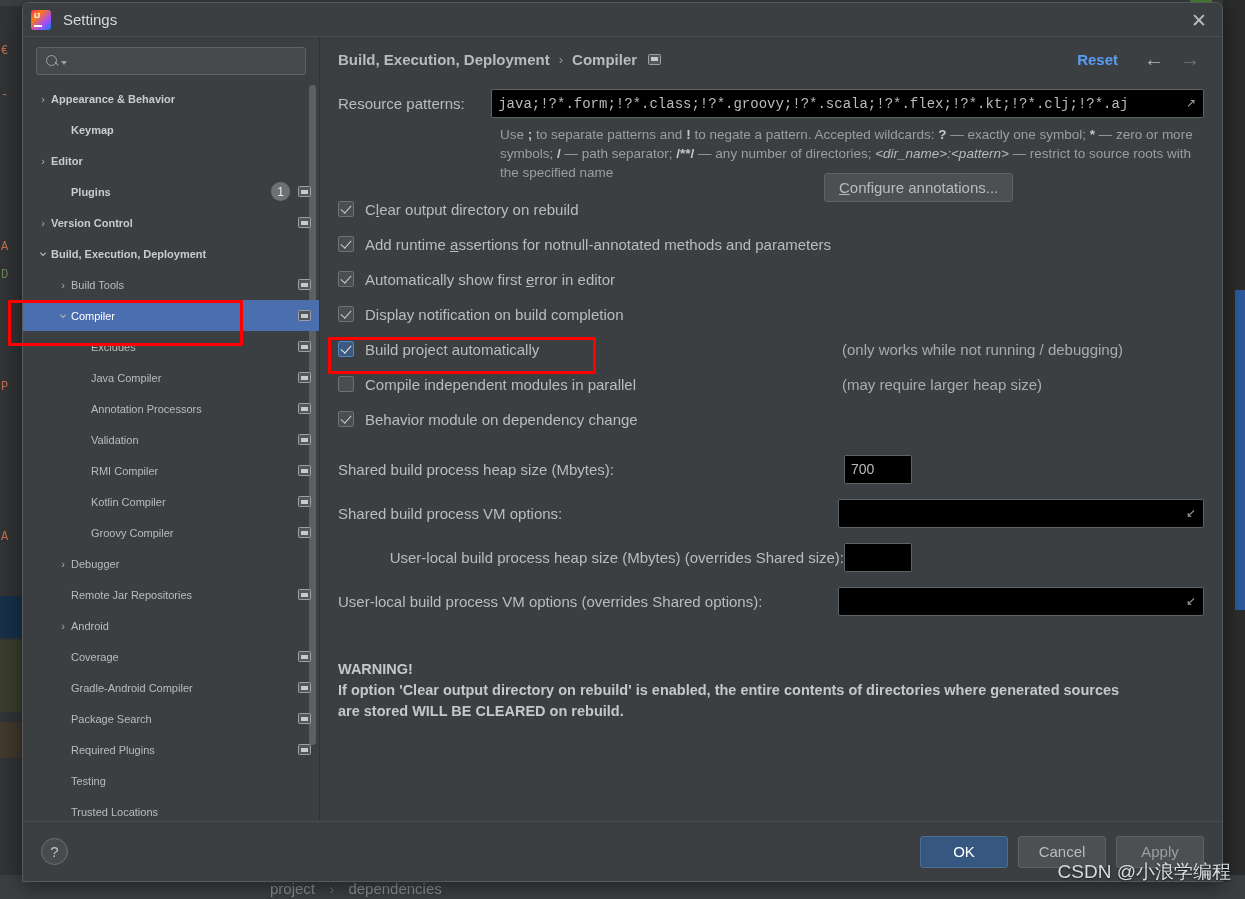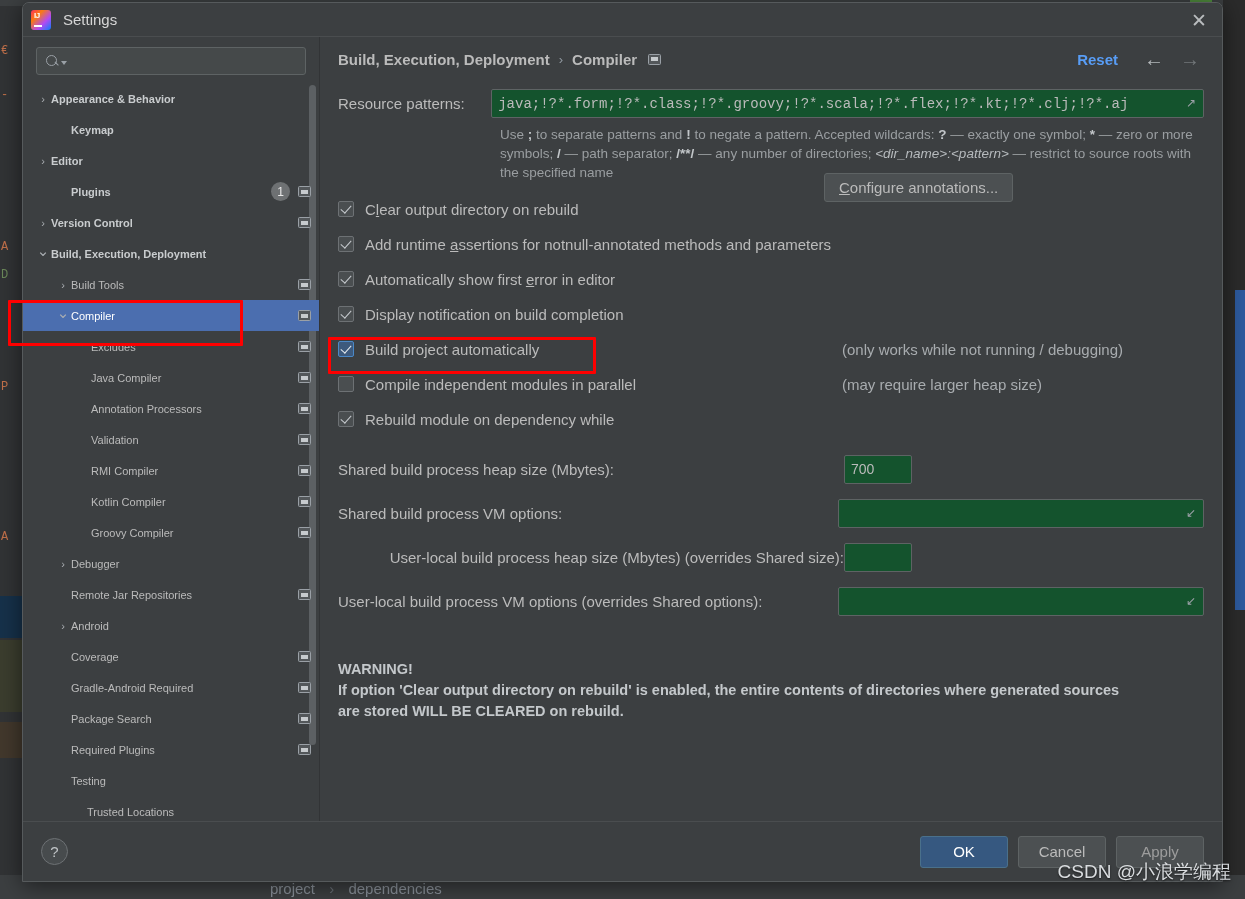--- a/index.html
+++ b/index.html
@@ -186,21 +186,21 @@
   .nav-arrow.dim { color: #72777a; margin-right: 4px; }
 
   .pane {
     flex: 1 1 auto; padding: 0 18px 0 18px;
     position: relative; overflow: hidden;
   }
 
   .row-res { display: flex; align-items: center; margin-top: 8px; }
   .lbl { font-size: 15px; color: #bbbbbb; white-space: nowrap; }
   .textfield {
-    background: #14532d; border: 1px solid #5e6364; border-radius: 2px;
+    background: #000000; border: 1px solid #5e6364; border-radius: 2px;
     height: 29px; display: flex; align-items: center;
     padding: 0 6px; position: relative;
   }
   .textfield .val {
     font-family: "Liberation Mono", monospace;
     font-size: 14px; color: #bbbbbb; white-space: nowrap; overflow: hidden;
   }
   .expand-ico {
     position: absolute; right: 5px; top: 6px;
     width: 14px; height: 14px; color: #9aa0a6; font-size: 12px;
@@ -434,42 +434,42 @@
             <span class="spacer"></span>
           </div>
           <div class="tree-row" style="padding-left: 32px;">
             <span class="arrow none"></span>
             <span class="tree-label">Coverage</span>
             <span class="spacer"></span>
             <span class="scope-icon"></span>
           </div>
           <div class="tree-row" style="padding-left: 32px;">
             <span class="arrow none"></span>
-            <span class="tree-label">Gradle-Android Required</span>
+            <span class="tree-label">Gradle-Android Compiler</span>
             <span class="spacer"></span>
             <span class="scope-icon"></span>
           </div>
           <div class="tree-row" style="padding-left: 32px;">
             <span class="arrow none"></span>
             <span class="tree-label">Package Search</span>
             <span class="spacer"></span>
             <span class="scope-icon"></span>
           </div>
           <div class="tree-row" style="padding-left: 32px;">
             <span class="arrow none"></span>
             <span class="tree-label">Required Plugins</span>
             <span class="spacer"></span>
             <span class="scope-icon"></span>
           </div>
           <div class="tree-row" style="padding-left: 32px;">
             <span class="arrow none"></span>
             <span class="tree-label">Testing</span>
             <span class="spacer"></span>
           </div>
-          <div class="tree-row" style="padding-left: 48px;">
+          <div class="tree-row" style="padding-left: 32px;">
             <span class="arrow none"></span>
             <span class="tree-label">Trusted Locations</span>
             <span class="spacer"></span>
           </div>
         </div>
     </div>
 
     <div class="content">
 
       <div class="crumb-bar">
@@ -519,21 +519,21 @@
               <span class="cb-label"><span>Build project automatically</span><span></span></span>
             </div>
             <div class="note" style="left: 504px; top: 143px;">(only works while not running / debugging)</div>
             <div class="cb-row">
               <span class="cb"></span>
               <span class="cb-label"><span>Compile independent modules in parallel</span><span></span></span>
             </div>
             <div class="note" style="left: 504px; top: 178px;">(may require larger heap size)</div>
             <div class="cb-row">
               <span class="cb checked"></span>
-              <span class="cb-label"><span>Rebuild module on dependency while</span><span></span></span>
+              <span class="cb-label"><span>Behavior module on dependency change</span><span></span></span>
             </div>
           </div>
 
         <div class="btn-config" style="left:504px; top:92px;">
           <span></span>
             <span class="mn">C</span>
             <span>onfigure annotations...</span>
         </div>
 
         <div id="flds" style="margin-top:26px;">

